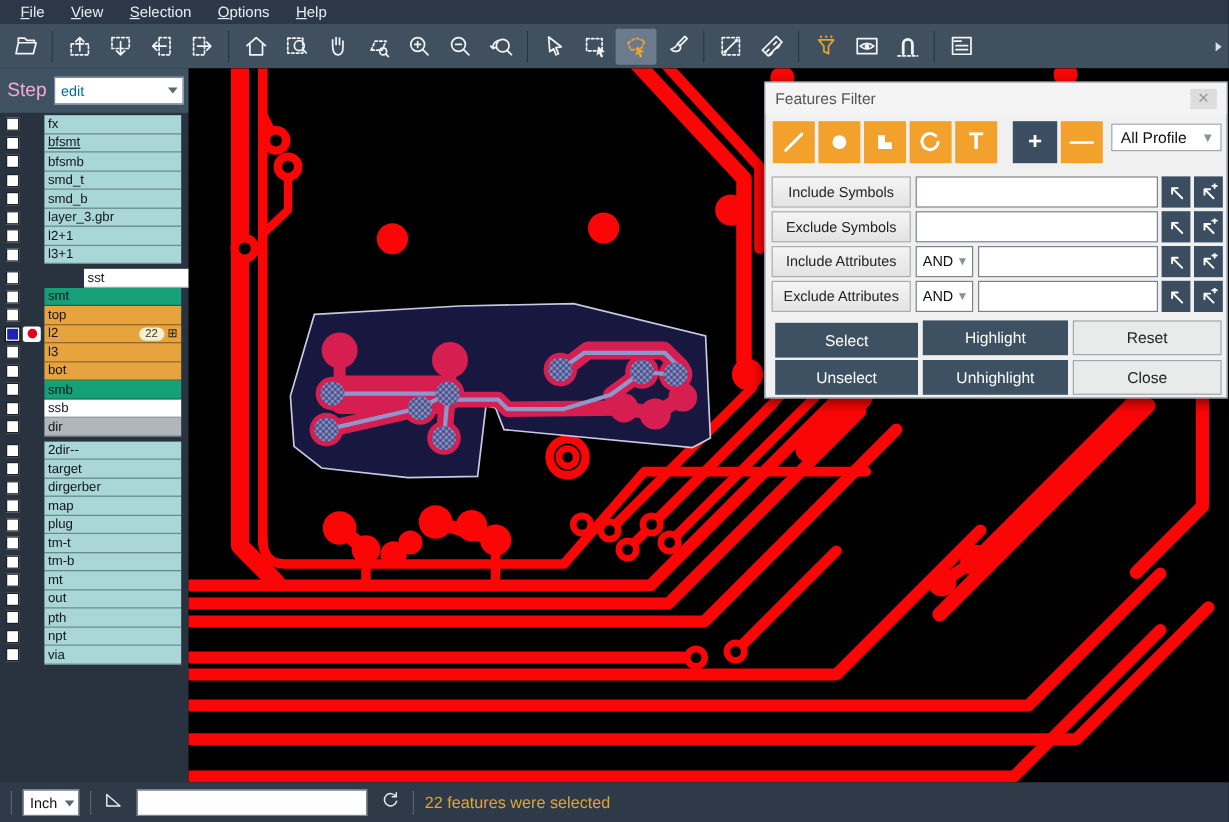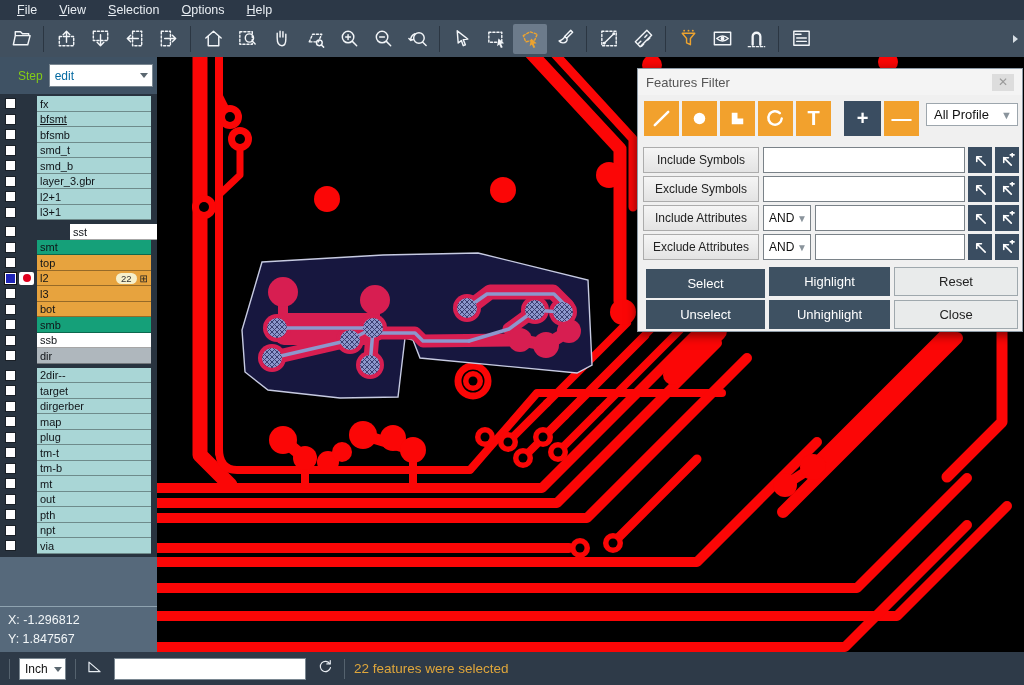--- a/index.html
+++ b/index.html
@@ -26,21 +26,21 @@
   .tbtn .fillo { fill:#EDA32F; stroke:none; }
   .dash { stroke-dasharray:2.2 2; }
   .tsep { width:1px; height:26px; background:#2B3642; margin:0 5px; flex:0 0 auto; }
   #overflow-arrow { margin-left:auto; margin-right:6px; width:0; height:0;
     border-left:5px solid #D7DEE4; border-top:4px solid transparent; border-bottom:4px solid transparent; }
 
   
   #sidebar { position:absolute; left:0; top:57px; width:157px; height:595px;
     background:#28333F; }
   #step-row { height:37px; background:#3F5264; display:flex; align-items:center; padding:0 4px; }
-  #step-label { color:#84cc16; font-size:12px; margin:0 6px 0 14px; }
+  #step-label { color:#f9a8d4; font-size:16px; margin:0 6px 0 2px; }
   #step-select { flex:1; height:23px; background:#fff; border:1px solid #7A8791;
     display:flex; align-items:center; font-size:12px; color:#0369a1; padding-left:5px; position:relative; }
   #step-select .chev { position:absolute; right:4px; top:8px; width:0; height:0;
     border-top:5px solid #5B6770; border-left:4px solid transparent; border-right:4px solid transparent; }
   #layer-list { padding-top:2px; }
   .lgroup { margin-bottom:4px; }
   .lrow { height:15.5px; display:flex; align-items:center; }
   .cb { width:11px; height:11px; background:#fff; border:1.5px solid #1A2027;
     margin-left:5px; flex:0 0 auto; }
   .cb.checked { background:#1E24B8; border:1.5px solid #fff; box-shadow:0 0 0 1px #111; }
@@ -584,26 +584,20 @@
             <span class="ind"></span>
             <span class="lname" style="background: rgb(169, 214, 214);">npt</span>
           </div>
           <div class="lrow">
             <span class="cb"></span>
             <span class="ind"></span>
             <span class="lname" style="background: rgb(169, 214, 214);">via</span>
           </div>
         </div>
       </div>
-    <div id="side-bottom">
-      <div id="xy-panel">
-        <div>X: -1.296812</div>
-        <div>Y: 1.847567</div>
-      </div>
-    </div>
   </div>
 
   <div id="dialog">
     <div id="dlg-title">
       <span>Features Filter</span>
       <div id="dlg-close">✕</div>
     </div>
     <div class="dlg-tools">
       <div class="fbtn">
         <svg viewBox="0 0 24 24">

